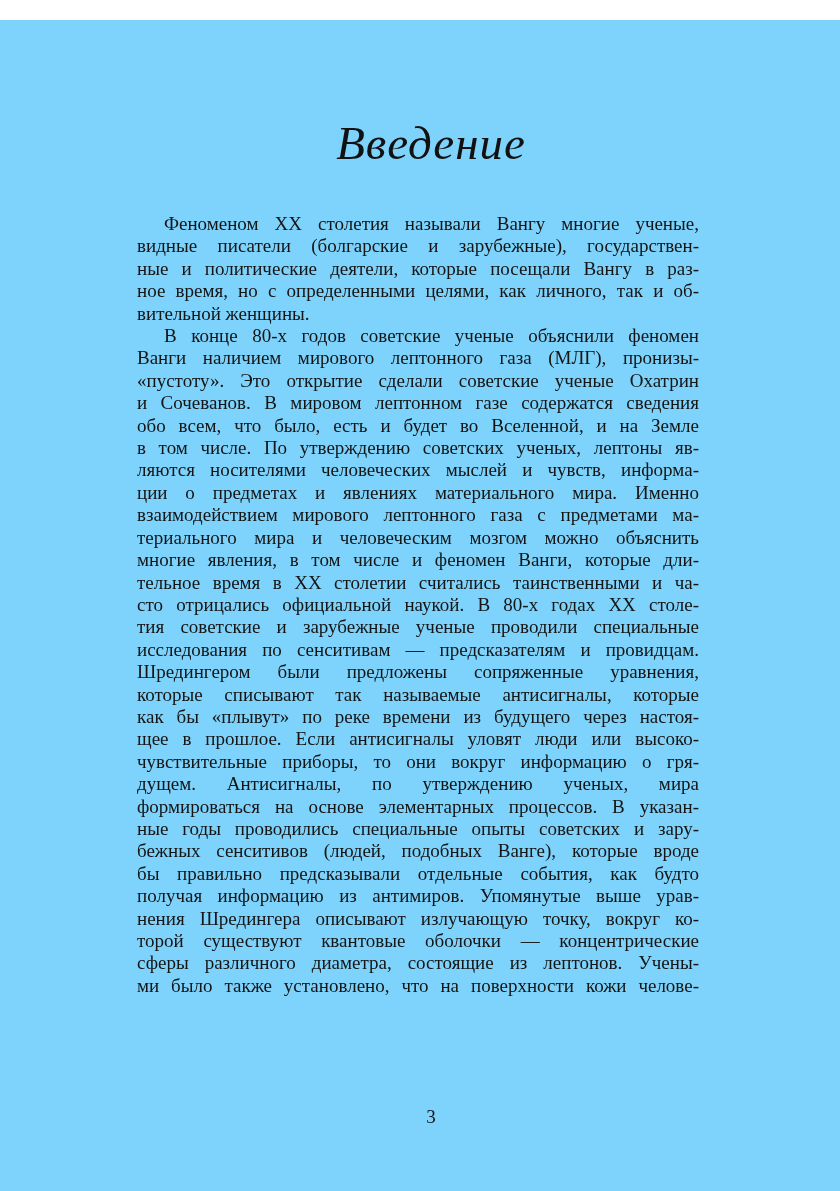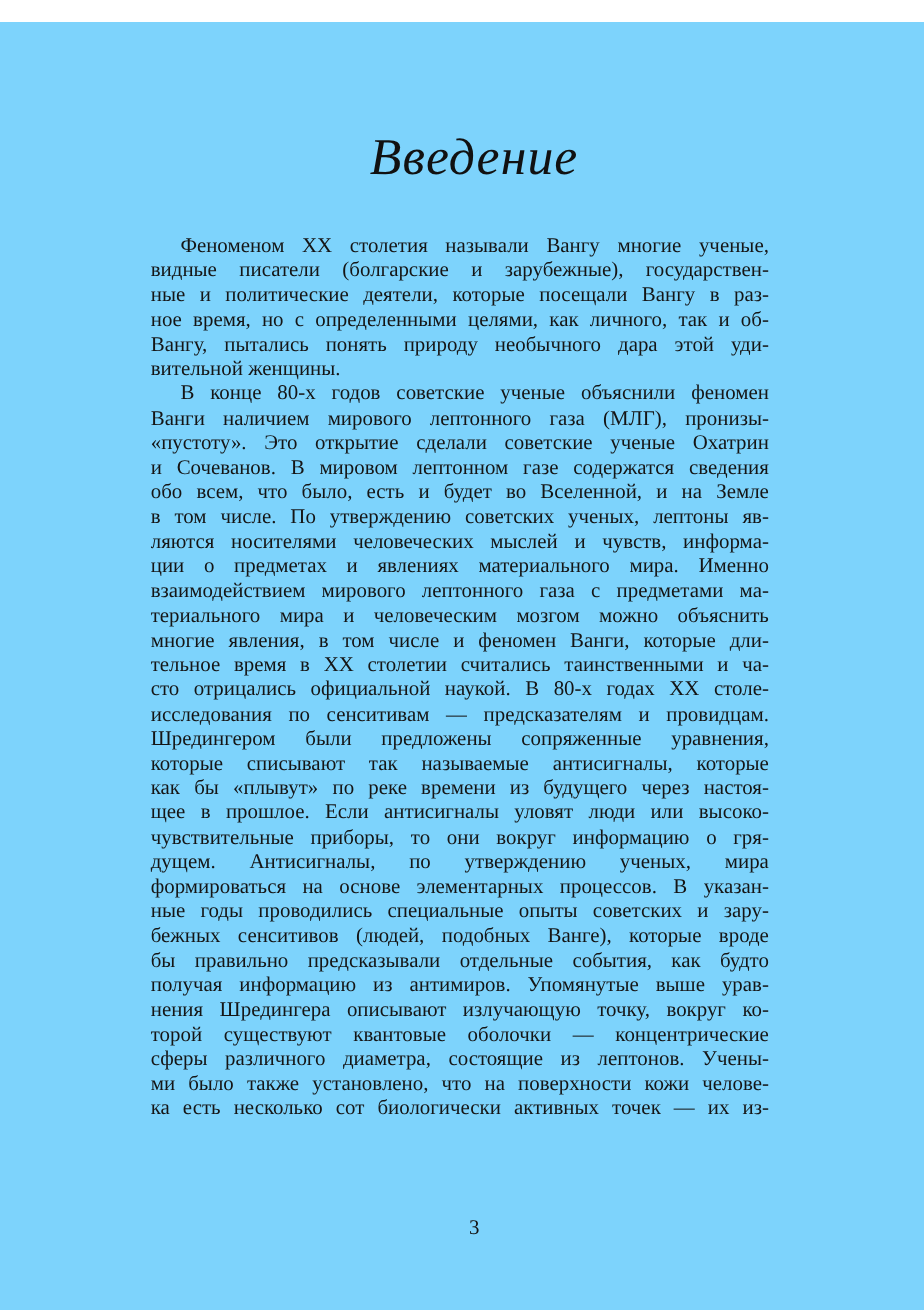--- a/index.html
+++ b/index.html
@@ -69,51 +69,50 @@
 
 <div class="page">
   <h1 class="chapter-title">Введение</h1>
 
   <div class="text-block">
       <div class="paragraph">
         <div class="line indent">Феноменом XX столетия называли Вангу многие ученые,</div>
         <div class="line">видные писатели (болгарские и зарубежные), государствен-</div>
         <div class="line">ные и политические деятели, которые посещали Вангу в раз-</div>
         <div class="line">ное время, но с определенными целями, как личного, так и об-</div>
-        <div class="line">Вангу, пытались понять природу необычного дара этой уди-</div>
         <div class="line end">вительной женщины.</div>
       </div>
       <div class="paragraph">
         <div class="line indent">В конце 80-х годов советские ученые объяснили феномен</div>
         <div class="line">Ванги наличием мирового лептонного газа (МЛГ), пронизы-</div>
         <div class="line">«пустоту». Это открытие сделали советские ученые Охатрин</div>
         <div class="line">и Сочеванов. В мировом лептонном газе содержатся сведения</div>
         <div class="line">обо всем, что было, есть и будет во Вселенной, и на Земле</div>
         <div class="line">в том числе. По утверждению советских ученых, лептоны яв-</div>
         <div class="line">ляются носителями человеческих мыслей и чувств, информа-</div>
         <div class="line">ции о предметах и явлениях материального мира. Именно</div>
         <div class="line">взаимодействием мирового лептонного газа с предметами ма-</div>
         <div class="line">териального мира и человеческим мозгом можно объяснить</div>
         <div class="line">многие явления, в том числе и феномен Ванги, которые дли-</div>
         <div class="line">тельное время в XX столетии считались таинственными и ча-</div>
         <div class="line">сто отрицались официальной наукой. В 80-х годах XX столе-</div>
+        <div class="line">тия советские и зарубежные ученые проводили специальные</div>
         <div class="line">исследования по сенситивам — предсказателям и провидцам.</div>
         <div class="line">Шредингером были предложены сопряженные уравнения,</div>
         <div class="line">которые списывают так называемые антисигналы, которые</div>
         <div class="line">как бы «плывут» по реке времени из будущего через настоя-</div>
         <div class="line">щее в прошлое. Если антисигналы уловят люди или высоко-</div>
         <div class="line">чувствительные приборы, то они вокруг информацию о гря-</div>
         <div class="line">дущем. Антисигналы, по утверждению ученых, мира</div>
         <div class="line">формироваться на основе элементарных процессов. В указан-</div>
         <div class="line">ные годы проводились специальные опыты советских и зару-</div>
         <div class="line">бежных сенситивов (людей, подобных Ванге), которые вроде</div>
         <div class="line">бы правильно предсказывали отдельные события, как будто</div>
         <div class="line">получая информацию из антимиров. Упомянутые выше урав-</div>
         <div class="line">нения Шредингера описывают излучающую точку, вокруг ко-</div>
         <div class="line">торой существуют квантовые оболочки — концентрические</div>
         <div class="line">сферы различного диаметра, состоящие из лептонов. Учены-</div>
         <div class="line">ми было также установлено, что на поверхности кожи челове-</div>
-        <div class="line">ка есть несколько сот биологически активных точек — их из-</div>
       </div>
     </div>
 
   <div class="page-number">3</div>
 </div>
 
 </body></html>

